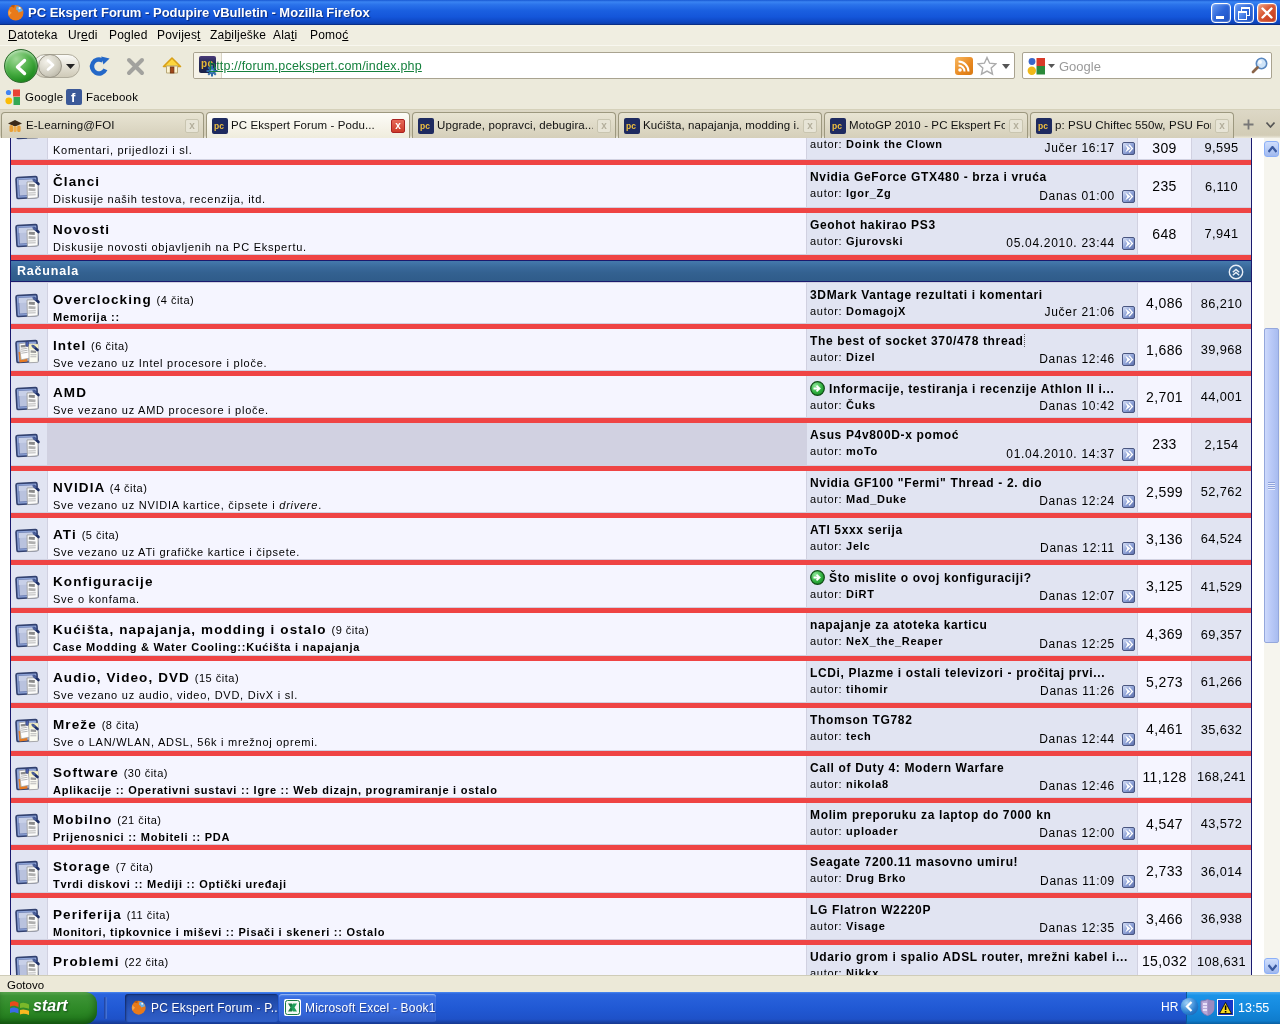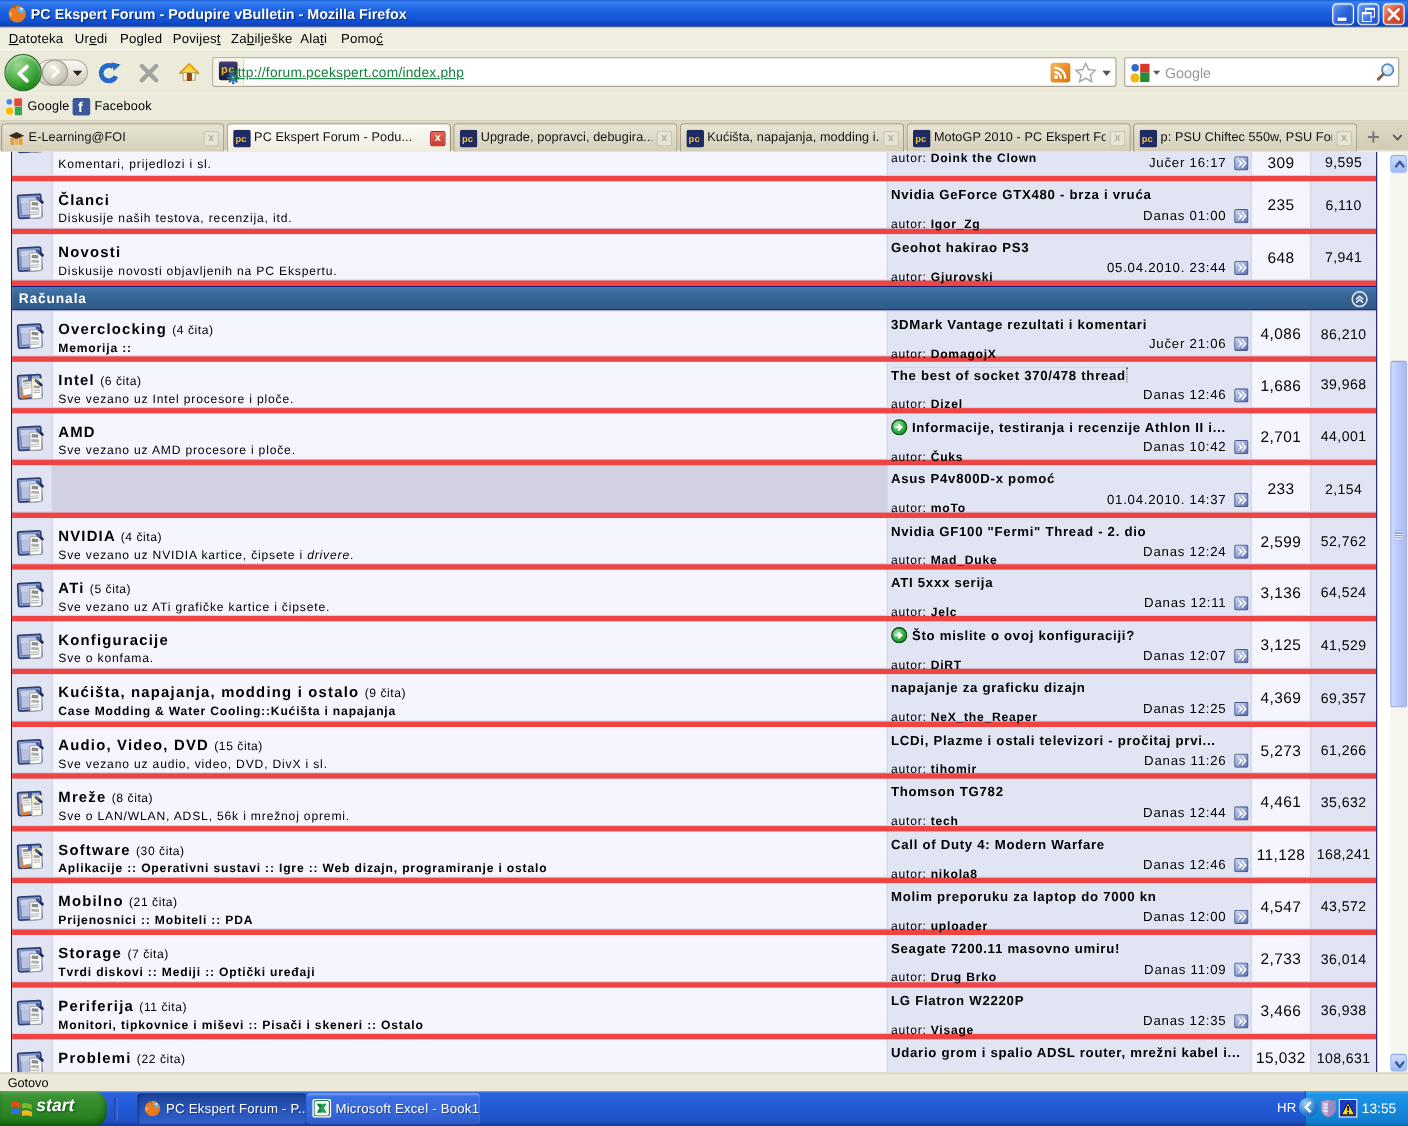--- a/index.html
+++ b/index.html
@@ -45,21 +45,21 @@
 .ct{left:37px;width:758px;background:#f5f5ff;padding:9px 0 0 5px;}
 .cl{left:796px;width:330px;background:#e1e4f2;padding:5px 2px 0 3px;}
 .n1{left:1127px;width:53px;background:#f5f5ff;display:flex;align-items:center;justify-content:center;font-size:14px;letter-spacing:0.4px;}
 .n2{left:1181px;width:59px;background:#e1e4f2;display:flex;align-items:center;justify-content:center;font-size:12.8px;letter-spacing:0.4px;}
 .ci svg{position:absolute;left:4px;top:9px;}
 .ft{font-size:13.5px;font-weight:bold;letter-spacing:1.1px;white-space:nowrap;}
 .ft .cnt{font-weight:normal;font-size:11px;letter-spacing:0.5px;}
 .fd{font-size:11px;margin-top:4px;letter-spacing:0.75px;white-space:nowrap;}
 .lt{font-size:12px;font-weight:bold;letter-spacing:0.65px;white-space:nowrap;overflow:hidden;}
 .lt .dot{outline:1px dotted #555;}
-.la{font-size:11px;margin-top:14px;letter-spacing:0.7px;}
+.la{font-size:11px;margin-top:3px;letter-spacing:0.7px;}
 .ld{position:absolute;right:2px;bottom:4px;font-size:12px;letter-spacing:0.7px;}
 .ld svg{vertical-align:-3px;margin-left:3px;}
 .garr{vertical-align:-3px;margin-right:4px;}
 .cat{position:absolute;left:0;width:1240px;height:22px;
 background:linear-gradient(180deg,#4579ad 0%,#3a6a9c 30%,#336190 60%,#2f5c8a 100%);
 border-top:1px solid #1a1a6e;border-bottom:1px solid #1a1a6e;
 color:#fff;font-size:12.5px;font-weight:bold;letter-spacing:0.8px;}
 .cat .colx{position:absolute;right:7px;top:3px;}
 
 #vscroll{left:1264px;top:138px;width:16px;height:837px;background:#f6f5ee;}
@@ -516,21 +516,21 @@
 <div class="c ci">
           <svg style="position:absolute;left:4px;top:9px" width="28" height="28" viewBox="0 0 28 28">
             <use href="#ficdef"></use>
           </svg>
         </div>
 <div class="c ct">
           <div class="ft">Kućišta, napajanja, modding i ostalo <span class="cnt">(9 čita)</span></div>
           <div class="fd" style="font-weight:bold">Case Modding &amp; Water Cooling::Kućišta i napajanja</div>
         </div>
 <div class="c cl">
-          <div class="lt">napajanje za graficku dizajn</div>
+          <div class="lt">napajanje za atoteka karticu</div>
           <div class="la">autor: <b>NeX_the_Reaper</b></div>
           <div class="ld">Danas 12:25 <svg width="13" height="13" viewBox="0 0 13 13">
               <rect x="0.5" y="0.5" width="12" height="12" rx="1.5" fill="url(#lpg)" stroke="#4a5680"></rect>
               <path d="M3.2 2.6 L8.6 6.5 L3.2 10.4 L5.2 6.5 Z" fill="#fff"></path>
               <path d="M7 2.6 L10.4 6.5 L7 10.4" fill="none" stroke="#fff" stroke-width="1.4"></path>
             </svg></div>
         </div>
 <div class="c n1">4,369</div>
 <div class="c n2">69,357</div>
 </div>

